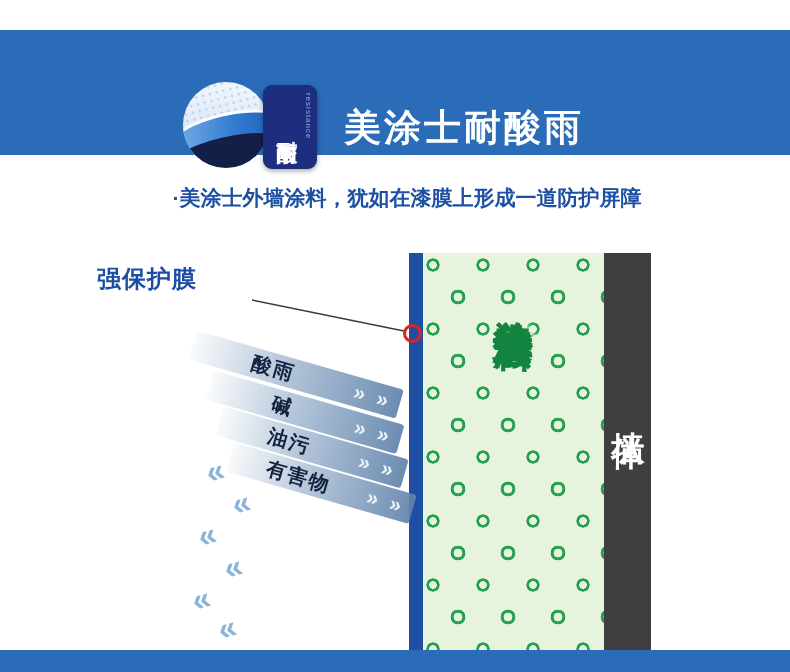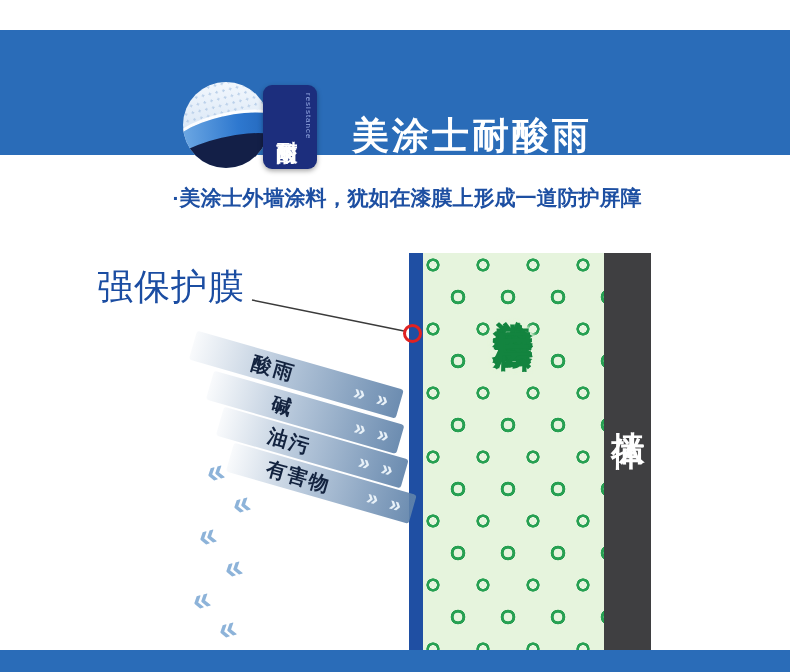--- a/index.html
+++ b/index.html
@@ -19,31 +19,31 @@
     background:linear-gradient(100deg,#7db4e8,#2e78cf 60%,#1f5fb2);
     border-radius:50%;transform:rotate(-13deg);box-shadow:0 -3px 0 rgba(255,255,255,.9);}
   .icon-navy{position:absolute;width:152%;height:54%;left:-25%;top:64%;
     background:#131f47;border-radius:50%;transform:rotate(-13deg);}
   .badge{position:absolute;left:263px;top:55px;width:54px;height:84px;background:#1c2e7d;
     border-radius:9px;z-index:2;box-shadow:0 2px 5px rgba(0,0,0,.35);display:flex;}
   .badge-cn{margin:auto auto auto 10px;writing-mode:vertical-rl;text-orientation:upright;
     color:#ffffff;font-size:21px;font-weight:700;letter-spacing:2px;}
   .badge-en{position:absolute;right:4px;top:8px;writing-mode:vertical-rl;
     color:#94a9e4;font-size:8px;letter-spacing:1px;}
-  .title{position:absolute;left:344px;top:73px;margin:8px;color:#ffffff;
+  .title{position:absolute;left:344px;top:73px;margin:0;color:#ffffff;
     font-size:37px;font-weight:700;letter-spacing:3px;}
 
   
   .intro1,.intro2{position:absolute;left:12px;width:790px;text-align:center;
     color:#1d4fa2;font-size:21px;font-weight:600;}
   .intro1{top:184px;}
   .intro2{top:217px;}
 
   
-  .film-label{position:absolute;left:97px;top:263px;color:#1b4da2;font-size:36px;font-weight:400;letter-spacing:1px;}
+  .film-label{position:absolute;left:97px;top:263px;color:#1b4da2;font-size:24px;font-weight:700;letter-spacing:1px;}
   .pointer{position:absolute;left:0;top:0;pointer-events:none;z-index:4;}
   .marker{position:absolute;left:403px;top:324px;width:13px;height:13px;border:3px solid #e02222;
     border-radius:50%;background:transparent;z-index:5;}
 
   .strip-blue{position:absolute;left:409px;top:253px;width:14px;height:397px;background:#1f4fa3;}
   .panel-green{position:absolute;left:423px;top:253px;width:181px;height:397px;background-color:#e6f4dd;
     background-image:
       radial-gradient(circle, rgba(230,244,221,0) 0 4.2px, #27a052 4.6px 7.2px, rgba(230,244,221,0) 7.6px),
       radial-gradient(circle, rgba(230,244,221,0) 0 3.6px, #27a052 4px 6.4px, rgba(230,244,221,0) 6.8px);
     background-size:50px 64px,50px 64px;

